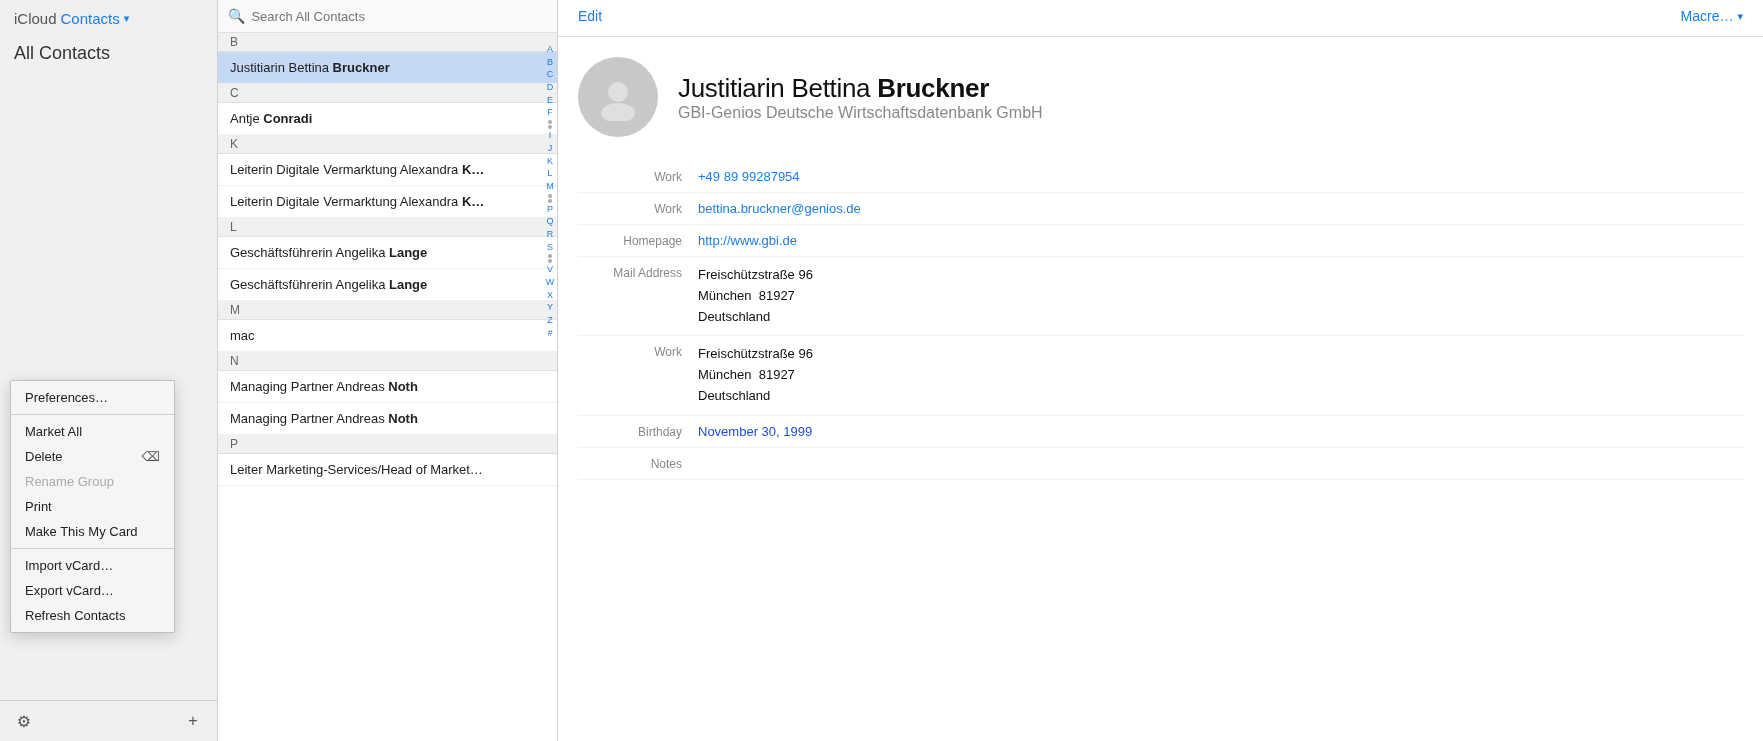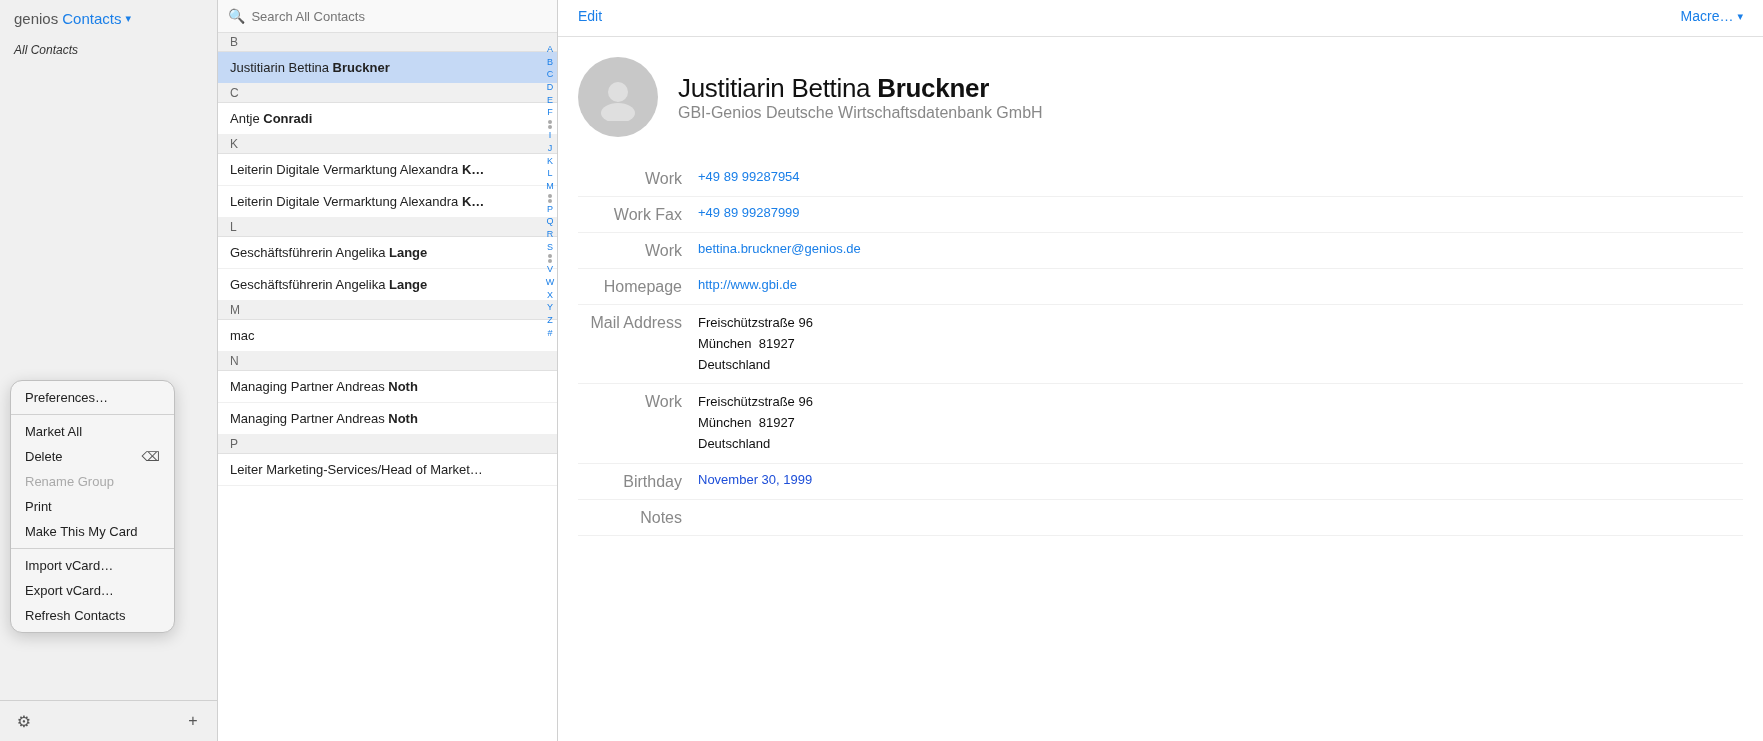--- a/index.html
+++ b/index.html
@@ -20,24 +20,23 @@
       display: flex;
       align-items: center;
       gap: 4px;
       font-size: 15px;
     }
     .icloud-text { color: #555; font-weight: 400; }
     .contacts-text { color: #1a7fe8; font-weight: 500; }
     .chevron-down { color: #1a7fe8; font-size: 11px; }
     #all-contacts-item {
       padding: 6px 14px;
-      font-size: 12px;
+      font-size: 18px;
       color: #333;
       cursor: pointer;
-      font-style: italic;
     }
     #sidebar-bottom {
       margin-top: auto;
       display: flex;
       justify-content: space-between;
       padding: 10px 14px;
       border-top: 1px solid #d0d0d0;
     }
     .sidebar-icon-btn {
       width: 20px;
@@ -51,21 +50,21 @@
     }
 
     
     #context-menu {
       position: absolute;
       left: 10px;
       top: 380px;
       width: 165px;
       background: #f5f5f5;
       border: 1px solid #c0c0c0;
-      border-radius: 12px;
+      border-radius: 2px;
       box-shadow: 0 4px 16px rgba(0,0,0,0.18);
       z-index: 100;
       padding: 4px 0;
     }
     .menu-item {
       padding: 5px 14px;
       font-size: 13px;
       color: #222;
       cursor: pointer;
       display: flex;
@@ -204,39 +203,39 @@
       display: flex;
       padding: 8px 0;
       border-bottom: 1px solid #f0f0f0;
       align-items: flex-start;
     }
     .detail-label {
       width: 120px;
       text-align: right;
       padding-right: 16px;
       color: #888;
-      font-size: 16px;
+      font-size: 12px;
       margin-top: 1px;
       flex-shrink: 0;
     }
     .detail-value {
       color: #1a7fe8;
       font-size: 13px;
       flex: 1;
     }
     .detail-value.black { color: #1d4ed8; }
     .detail-value.address { color: #111; line-height: 1.6; }
     .detail-value.link { color: #1a7fe8; text-decoration: none; }
   </style>
 </head>
 <body>
 
 <div id="sidebar">
   <div id="sidebar-header">
-    <span class="icloud-text">genios</span>
+    <span class="icloud-text">iCloud</span>
     <span class="contacts-text">Contacts</span>
     <span class="chevron-down">▾</span>
   </div>
   <div id="all-contacts-item">All Contacts</div>
 
   <div id="context-menu">
     <div class="menu-item">
       <span>Preferences…</span>
     </div>
     <div class="menu-separator"></div>
@@ -379,24 +378,20 @@
         </div>
         <div id="contact-company">GBI-Genios Deutsche Wirtschaftsdatenbank GmbH</div>
       </div>
     </div>
 
     <div class="detail-row">
       <span class="detail-label">Work</span>
       <span class="detail-value">+49 89 99287954</span>
     </div>
     <div class="detail-row">
-      <span class="detail-label">Work Fax</span>
-      <span class="detail-value">+49 89 99287999</span>
-    </div>
-    <div class="detail-row">
       <span class="detail-label">Work</span>
       <span class="detail-value">bettina.bruckner@genios.de</span>
     </div>
     <div class="detail-row">
       <span class="detail-label">Homepage</span>
       <span class="detail-value link">http://www.gbi.de</span>
     </div>
     <div class="detail-row">
       <span class="detail-label">Mail Address</span>
       <span class="detail-value address">Freischützstraße 96<br>München&nbsp; 81927<br>Deutschland</span>

